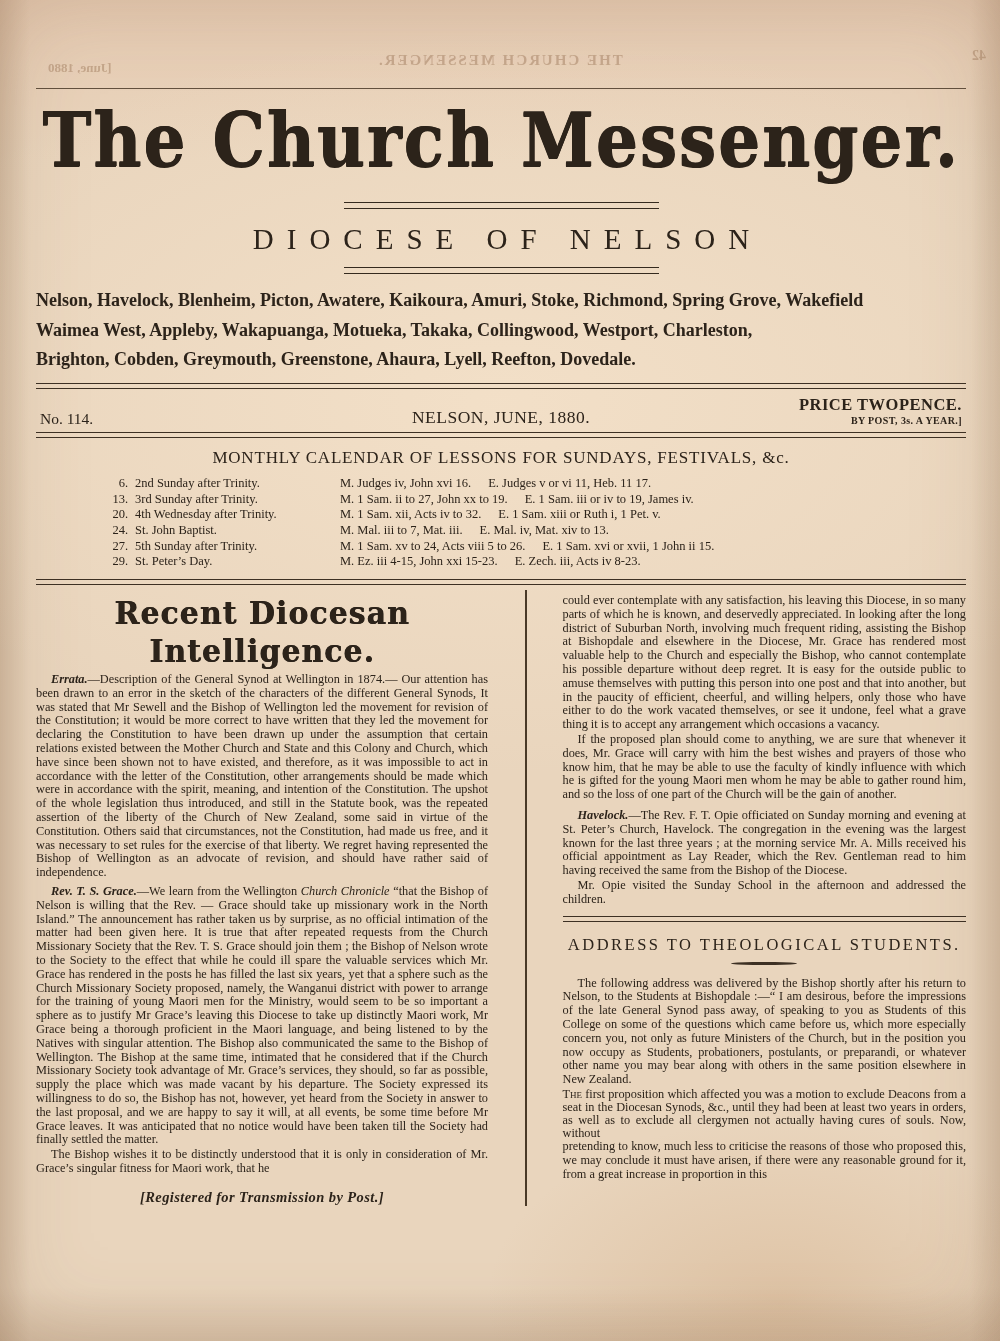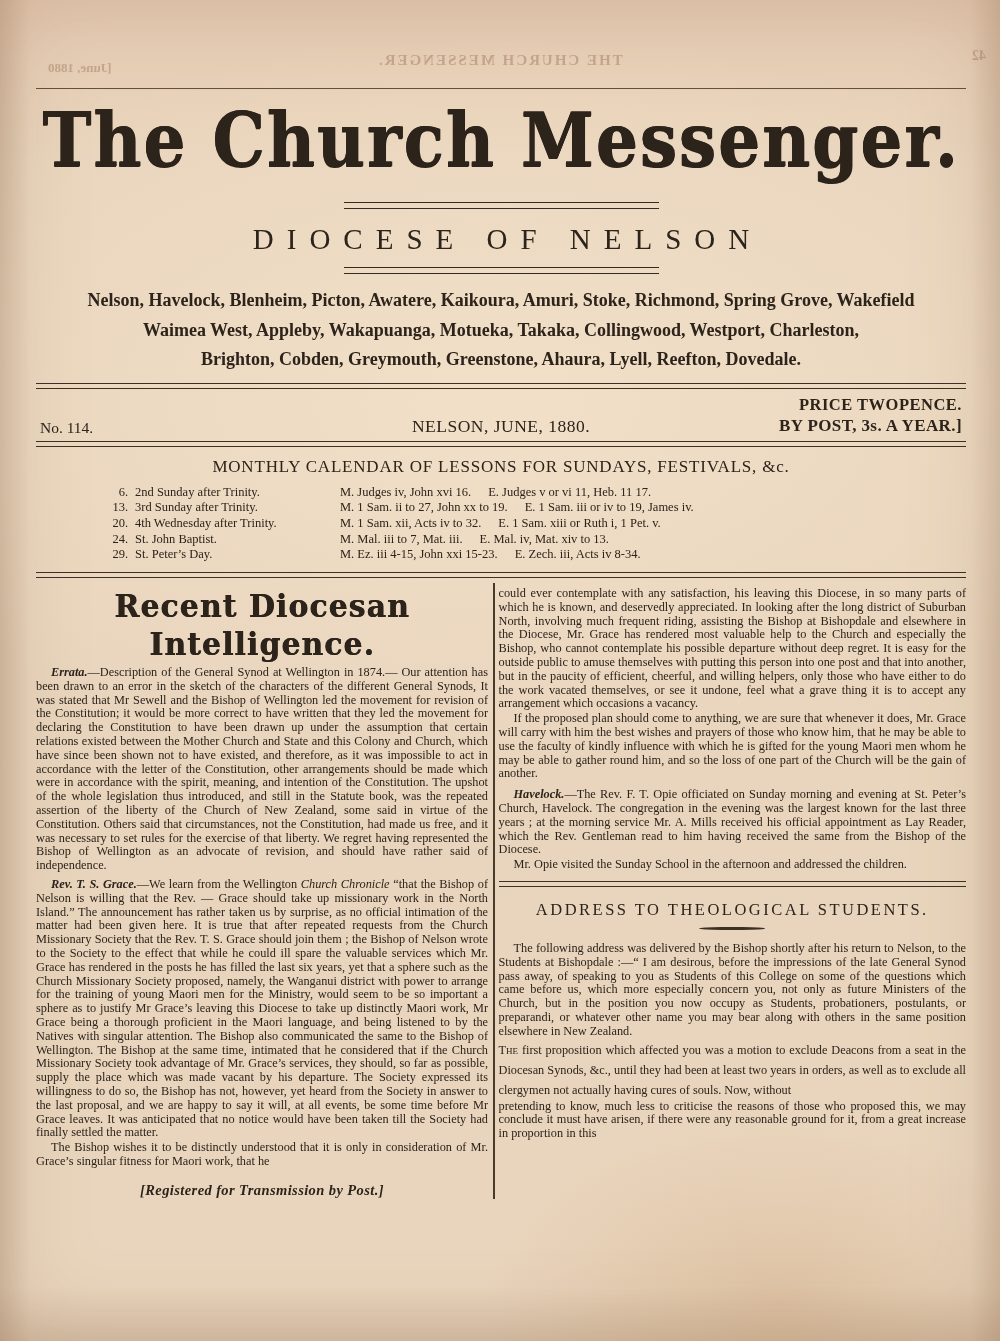--- a/index.html
+++ b/index.html
@@ -38,40 +38,40 @@
     font-family:"DejaVu Serif", serif; font-weight:bold;
     font-size:66px; line-height:1.2; letter-spacing:2px;
     text-shadow:0.7px 0 0 #2c231a, 0 0.5px 0 #2c231a;
     transform:scaleY(1.12); transform-origin:top center;
   }
   .diocese-line {
     text-align:center; margin:14px 0 11px;
     font-size:29px; letter-spacing:13px; text-indent:13px;
     font-weight:normal;
   }
-  .parish-list { margin-top:12px; text-align:center; font-weight:bold; font-size:18px; line-height:29.5px; }
+  .parish-list { margin-top:12px; text-align:left; font-weight:bold; font-size:18px; line-height:29.5px; }
 
   
   .issue-row { display:flex; align-items:flex-end; margin:6px 4px 4px; }
   .issue-no   { flex:1; font-size:15.5px; padding-top:8px; }
   .issue-date { flex:0 0 auto; font-size:17.5px; letter-spacing:0.5px; padding-top:4px; }
   .issue-price-block { flex:1; text-align:right; line-height:1.25; }
   .issue-price { font-size:16.5px; font-weight:bold; letter-spacing:0.5px; }
-  .issue-price-sub { font-size:17px; font-weight:bold; letter-spacing:0.4px; }
+  .issue-price-sub { font-size:10px; font-weight:bold; letter-spacing:0.4px; }
 
   
   .cal-title { text-align:center; font-size:17px; letter-spacing:0.8px; margin:10px 0 8px; }
   .cal-rows { margin:0 0 9px 0; }
   .cal-row { display:flex; padding-left:66px; font-size:12.5px; line-height:15.7px; white-space:nowrap; }
   .cal-day  { width:26px; text-align:right; margin-right:7px; }
   .cal-name { width:205px; }
   .cal-m    { margin-right:17px; }
 
   
-  .cols { display:flex; margin-top:3px; }
+  .cols { display:flex; margin-top:3px;gap:32px; }
   .col-left  { width:452px; }
   .col-div   { width:1.5px; background:#4a3a28; margin:2px 4px 0 5px; }
   .col-right { flex:1; }
 
   .recent-heading {
     text-align:center; margin:6px 0 9px;
     font-family:"DejaVu Serif", serif; font-weight:bold;
     font-size:30px; letter-spacing:1px;
     text-shadow:0.5px 0 0 #2c231a;
     transform:scaleY(1.08); transform-origin:top center;
@@ -81,21 +81,21 @@
   .lead { font-weight:bold;font-style:italic; }
   .ital { font-style:italic; }
   .reg-footer { margin-top:13px; text-align:center; font-style:italic; font-weight:bold; font-size:14.5px; letter-spacing:0.4px; }
 
   .sect-rule { margin:9px 0 0; }
   .address-heading { text-align:center; font-size:16.5px; letter-spacing:2.5px; margin:13px 0 0; }
   .address-bar { width:66px; height:3px; background:#3d3023; margin:7px auto 12px; border-radius:40%/60%; }
 
   .side-row { display:flex; margin-top:1px; }
   .sidenote { flex:0 0 152px; font-size:11px; line-height:13.8px; text-align:center; padding:13px 10px 0 2px; letter-spacing:0.6px; box-sizing:border-box; }
-  .beside { flex:1; font-size:12.3px; line-height:20px; text-align:justify; }
+  .beside { flex:1; font-size:12.3px; line-height:13px; text-align:justify; }
   .sc { font-variant:small-caps; }
 </style>
 </head>
 <body>
 
 <div class="page">
 
   <div class="ghost ghost-left"><span>[June, 1880</span></div>
   <div class="ghost ghost-center"><span>THE CHURCH MESSENGER.</span></div>
   <div class="ghost ghost-right"><span>42</span></div>
@@ -150,24 +150,30 @@
         <span class="cal-m">M. 1 Sam. xii, Acts iv to 32.</span>
         <span class="cal-e">E. 1 Sam. xiii or Ruth i, 1 Pet. v.</span>
       </div>
       <div class="cal-row">
         <span class="cal-day">24.</span>
         <span class="cal-name">St. John Baptist.</span>
         <span class="cal-m">M. Mal. iii to 7, Mat. iii.</span>
         <span class="cal-e">E. Mal. iv, Mat. xiv to 13.</span>
       </div>
       <div class="cal-row">
+        <span class="cal-day">27.</span>
+        <span class="cal-name">5th Sunday after Trinity.</span>
+        <span class="cal-m">M. 1 Sam. xv to 24, Acts viii 5 to 26.</span>
+        <span class="cal-e">E. 1 Sam. xvi or xvii, 1 John ii 15.</span>
+      </div>
+      <div class="cal-row">
         <span class="cal-day">29.</span>
         <span class="cal-name">St. Peter’s Day.</span>
         <span class="cal-m">M. Ez. iii 4-15, John xxi 15-23.</span>
-        <span class="cal-e">E. Zech. iii, Acts iv 8-34.</span>
+        <span class="cal-e">E. Zech. iii, Acts iv 8-23.</span>
       </div>
     </div>
 
     <div class="drule-full"></div>
 
     <div class="cols">
 
       <div class="col-left">
         <div class="recent-heading">Recent Diocesan Intelligence.</div>
 

